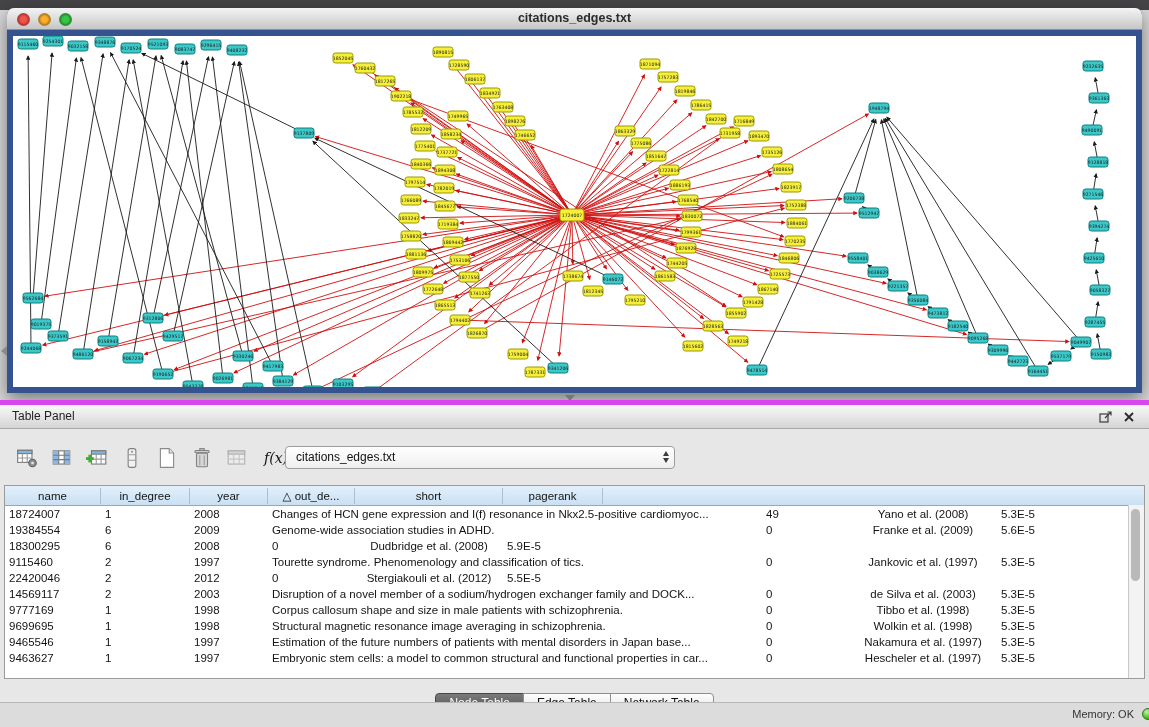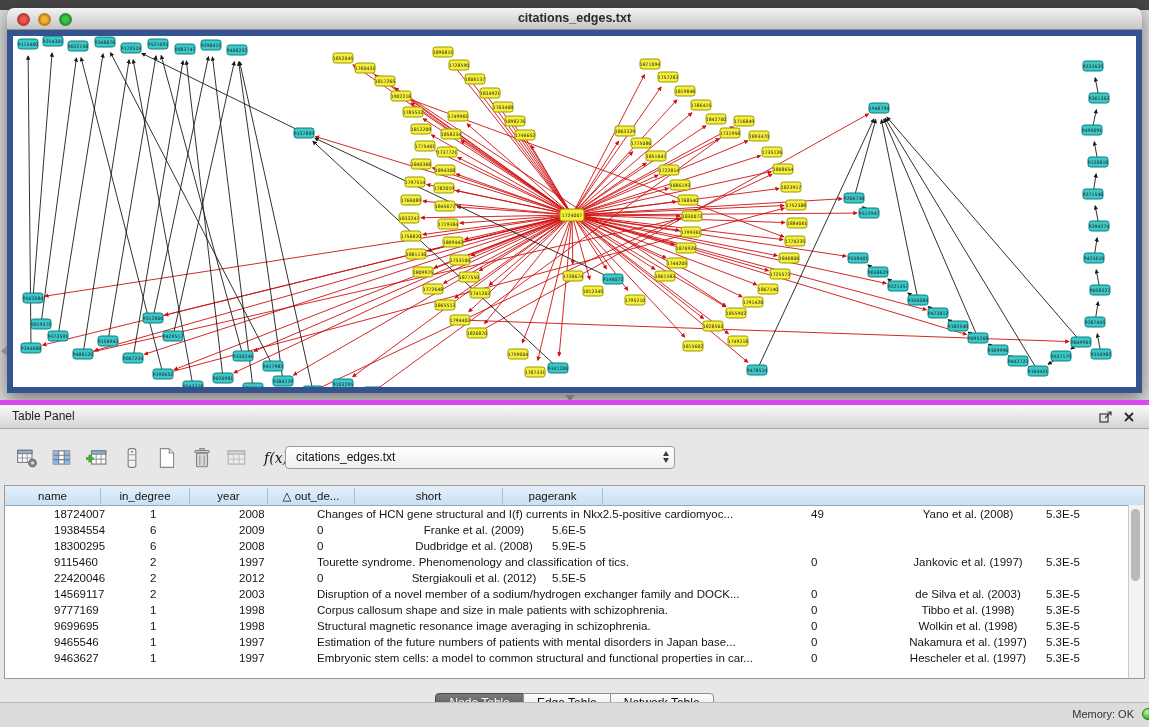--- a/index.html
+++ b/index.html
@@ -41,21 +41,21 @@
   .stepper{position:absolute;right:5px;top:4px;display:flex;flex-direction:column;align-items:center;gap:2px;}
   .arr-up{width:0;height:0;border-left:3.5px solid transparent;border-right:3.5px solid transparent;border-bottom:5px solid #3c3c3c;}
   .arr-down{width:0;height:0;border-left:3.5px solid transparent;border-right:3.5px solid transparent;border-top:5px solid #3c3c3c;}
 
   .table-wrap{position:absolute;top:56px;left:4px;right:4px;height:192px;background:#fff;
     border:1px solid #9b9b9b;overflow:hidden;}
   .thead{display:flex;height:19px;background:linear-gradient(#e3f0fb,#c9e0f3);border-bottom:1px solid #93a9bc;align-items:center;}
   .th{font-size:11.5px;color:#1c1c1c;text-align:center;line-height:19px;border-right:1px solid #a9bfd2;
     box-sizing:border-box;overflow:hidden;white-space:nowrap;cursor:pointer;}
   .cfill{flex:1;border-right:none;}
-  .trow{display:flex;height:16px;padding-left:45px;}
+  .trow{display:flex;height:16px;}
   .tcell{font-size:11.5px;color:#141414;line-height:16px;padding:0 4px;box-sizing:border-box;
     white-space:nowrap;overflow:hidden;text-overflow:ellipsis;}
   .c0{width:96px}.c1{width:89px}.c2{width:78px}.c3{width:494px}.c4{width:87px}.c5{width:148px;text-align:center}.c6{width:100px}
   .vscroll{position:absolute;top:19px;right:0;bottom:0;width:15px;background:#f3f3f3;border-left:1px solid #c9c9c9;}
   .vthumb{position:absolute;top:4px;left:2px;width:9px;height:72px;border-radius:5px;background:#b9b9b9;}
 
   .tabs{position:absolute;top:264px;left:0;width:100%;display:flex;justify-content:center;}
   .tab{font-size:12px;height:18px;line-height:18px;padding:0 13px;border:1px solid #8e8e8e;margin-left:-1px;
     background:linear-gradient(#fdfdfd,#e4e4e4);color:#111;cursor:pointer;}
   .tab:first-child{border-radius:4px 0 0 4px;margin-left:0;}
@@ -848,29 +848,30 @@
           <div class="tcell th c4">△ out_de...</div>
           <div class="tcell th c5">short</div>
           <div class="tcell th c6">pagerank</div>
           <div class="tcell th cfill"></div>
         </div>
       <div class="tbody" id="tbody">
           <div class="trow">
             <div class="tcell c0">18724007</div>
             <div class="tcell c1">1</div>
             <div class="tcell c2">2008</div>
-            <div class="tcell c3">Changes of HCN gene structural and I(f) currents in Nkx2.5-positive cardiomyoc...</div>
+            <div class="tcell c3">Changes of HCN gene expression and I(f) resonance in Nkx2.5-positive cardiomyoc...</div>
             <div class="tcell c4">49</div>
             <div class="tcell c5">Yano et al. (2008)</div>
             <div class="tcell c6">5.3E-5</div>
           </div>
           <div class="trow">
             <div class="tcell c0">19384554</div>
             <div class="tcell c1">6</div>
             <div class="tcell c2">2009</div>
+            <div class="tcell c3">Genome-wide association studies in ADHD.</div>
             <div class="tcell c4">0</div>
             <div class="tcell c5">Franke et al. (2009)</div>
             <div class="tcell c6">5.6E-5</div>
           </div>
           <div class="trow">
             <div class="tcell c0">18300295</div>
             <div class="tcell c1">6</div>
             <div class="tcell c2">2008</div>
             <div class="tcell c4">0</div>
             <div class="tcell c5">Dudbridge et al. (2008)</div>

